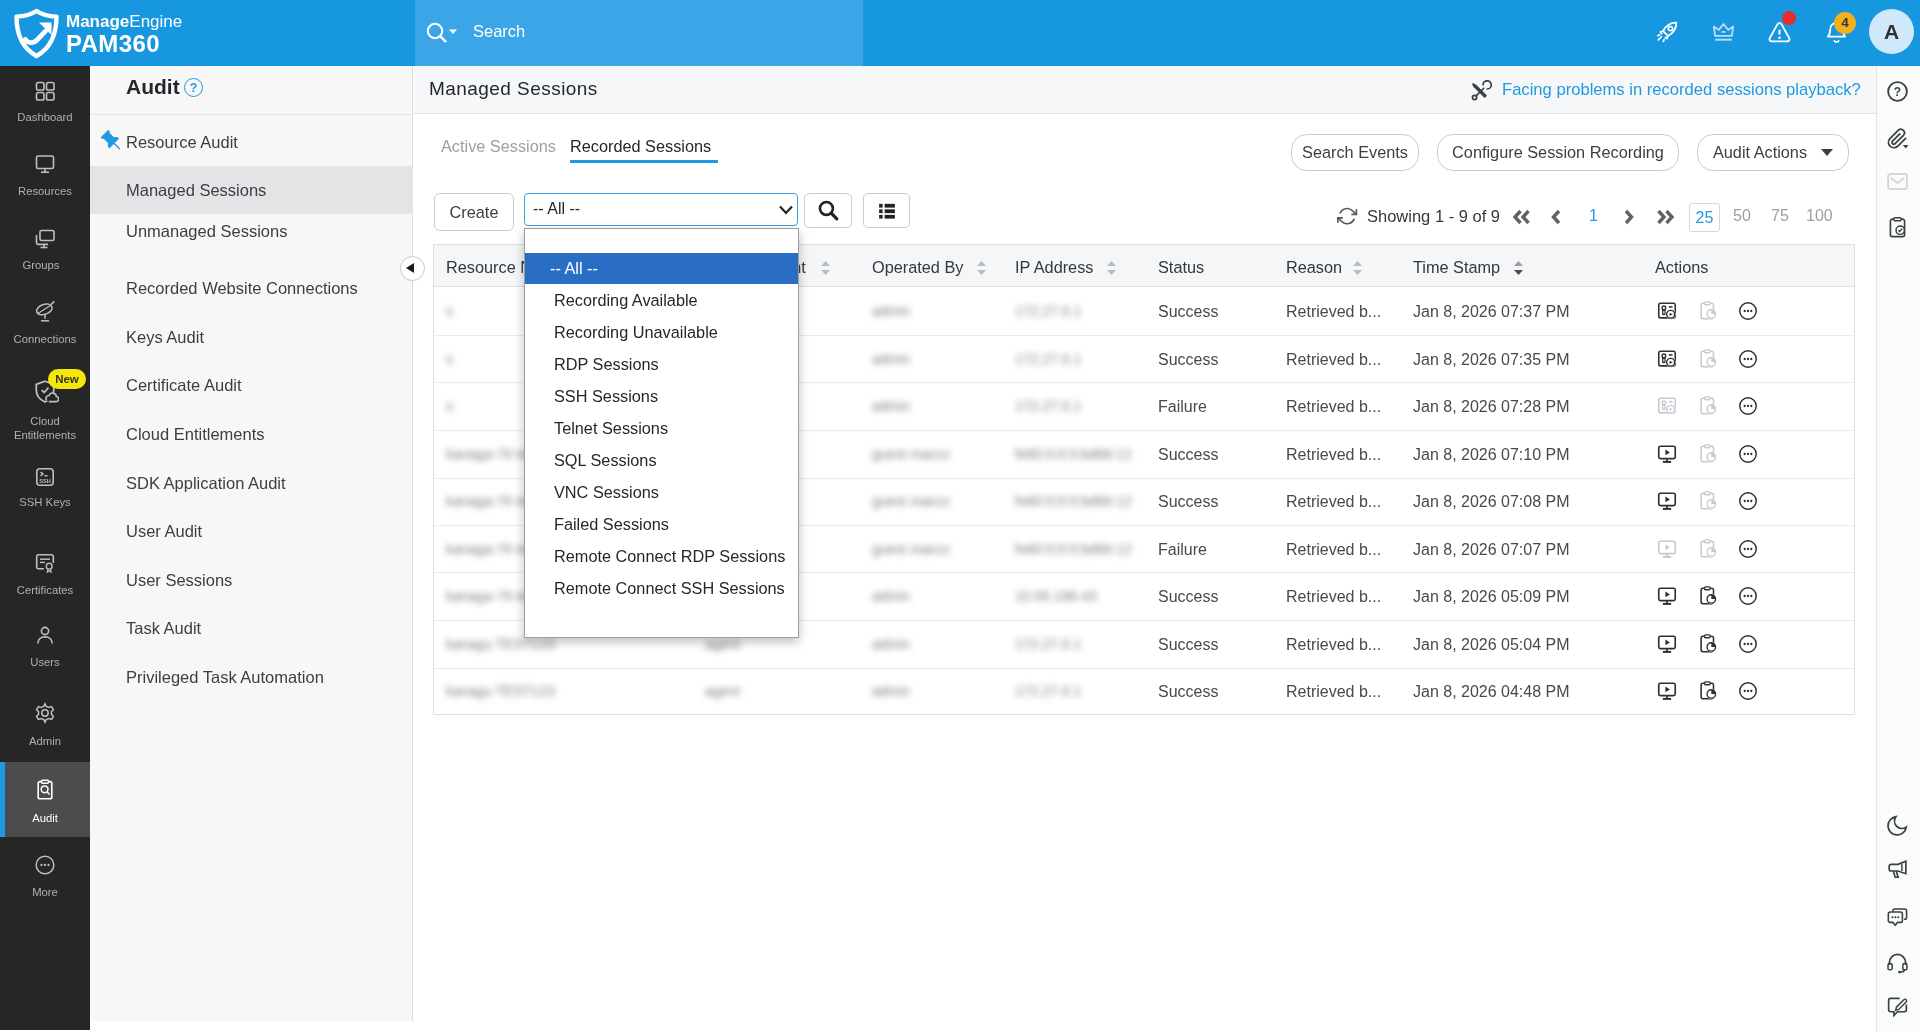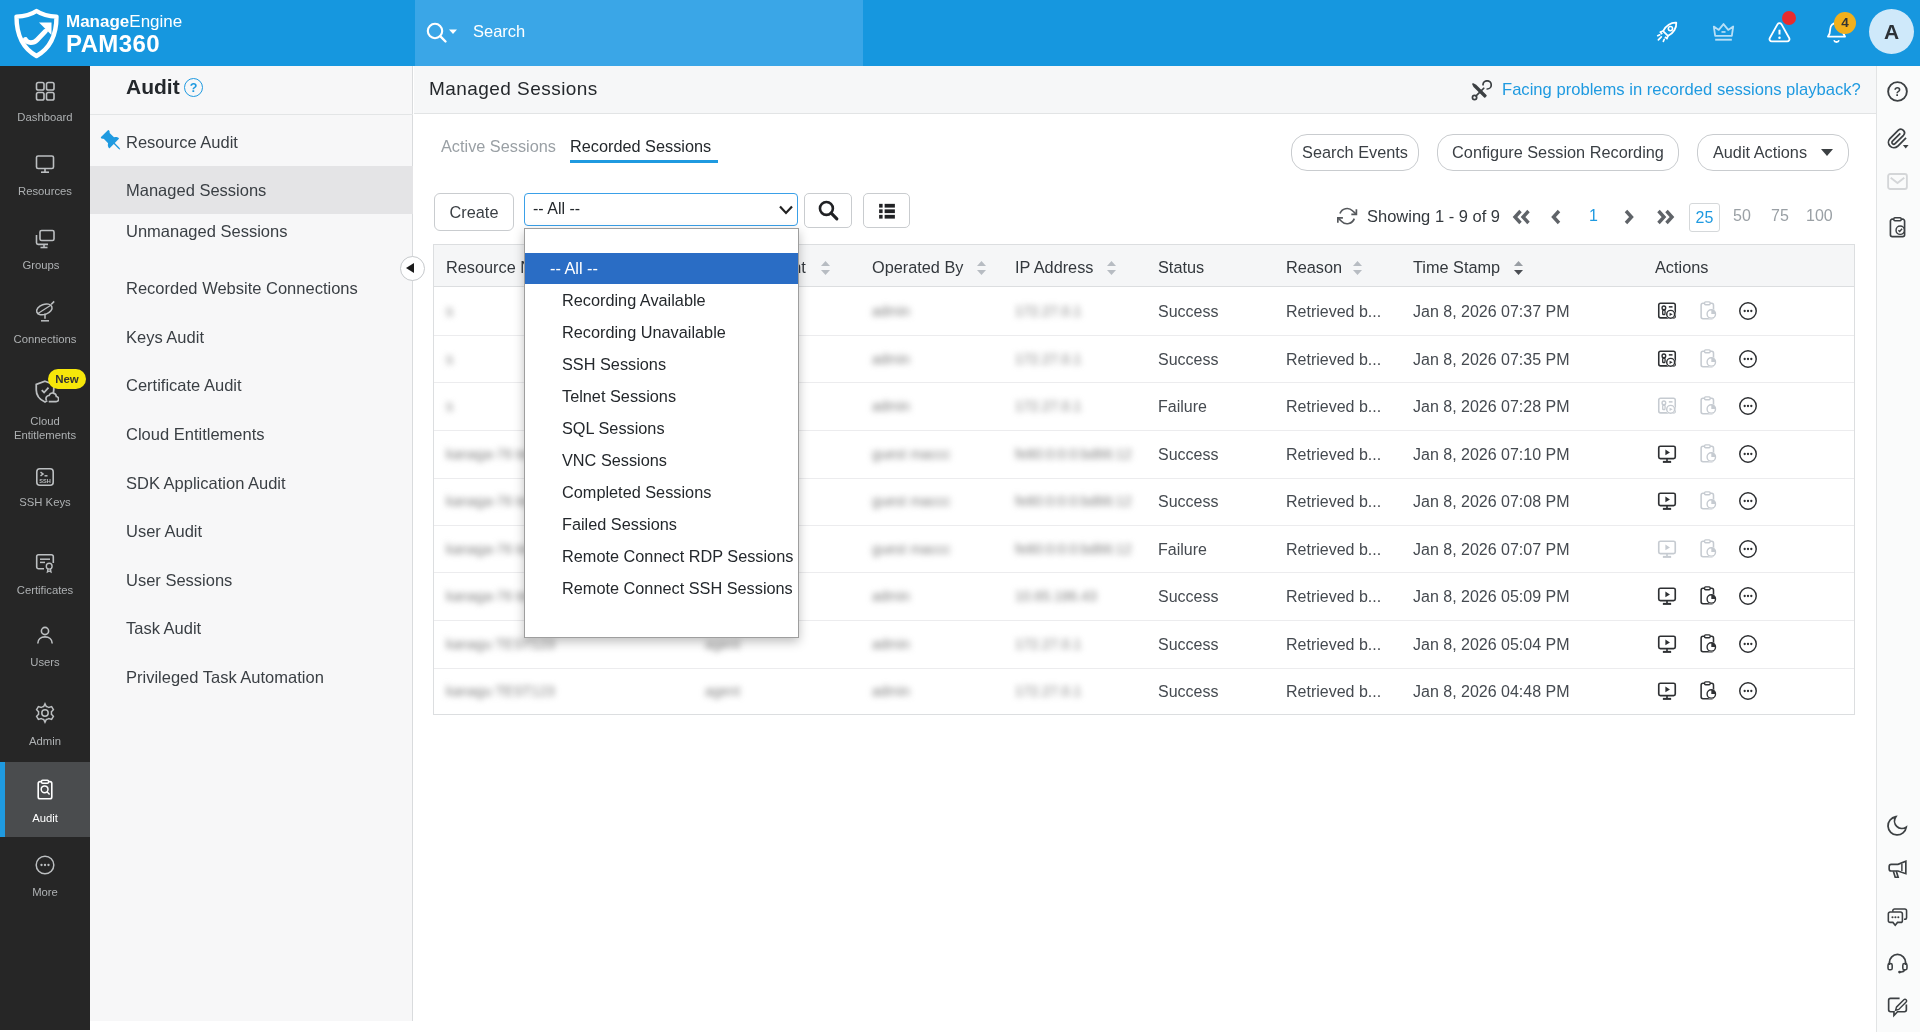--- a/index.html
+++ b/index.html
@@ -1,21 +1,21 @@
 <!DOCTYPE html>
 <html><head><meta charset="utf-8"><title>PAM360</title><style>
 *{margin:0;padding:0;box-sizing:border-box}
 body{width:1920px;height:1032px;position:relative;background:#fff;font-family:"Liberation Sans",sans-serif;overflow:hidden}
 .abs{position:absolute}
 .sub-item{position:absolute;left:126px;font-size:16.5px;color:#3a3f44}
 .btn{position:absolute;background:#fff;border:1px solid #c9cccf;border-radius:16px;font-size:16.3px;color:#3a3f44;display:flex;align-items:center;justify-content:center}
 .hdr-cell{position:absolute;font-size:16.3px;color:#33383d;white-space:nowrap}
 .cell{position:absolute;font-size:16px;color:#454a50;white-space:nowrap}
 .blur{position:absolute;font-size:14px;color:#7f7f7f;filter:blur(3px);white-space:nowrap}
-.opt{height:32px;line-height:32px;padding-left:37px;font-size:16.3px;color:#24282c;white-space:nowrap}
+.opt{height:32px;line-height:32px;padding-left:29px;font-size:16.3px;color:#24282c;white-space:nowrap}
 </style></head><body>
 <div class="abs" style="left:0;top:0;width:1920px;height:66px;background:#1697df"></div>
 <div class="abs" style="left:415px;top:0;width:448px;height:66px;background:#3aa6e7"></div>
 <svg class="abs" style="left:13px;top:8px" width="47" height="51" viewBox="0 0 47 51">
 <path d="M23.5 3 C28 6 35.5 8.3 43.5 8.6 C43.5 22 40 39 23.5 48 C7 39 3.5 22 3.5 8.6 C11.5 8.3 19 6 23.5 3 Z" stroke="#fff" stroke-width="4.4" fill="none" stroke-linejoin="round"></path>
 <path d="M12.5 31.5 C14.5 35.5 20.5 35.5 24 32 L32.5 23.2" stroke="#fff" stroke-width="4.8" fill="none" stroke-linecap="round"></path>
 <path d="M26 14.5 H38.5 V27 Z" fill="#fff"></path>
 </svg>
 <div class="abs" style="left:66px;top:12px;font-size:17px;color:#fff"><b>Manage</b>Engine</div>
 <div class="abs" style="left:66px;top:29.5px;font-size:24px;font-weight:bold;color:#fff;letter-spacing:0.4px">PAM360</div>
@@ -545,20 +545,20 @@
     </svg></div>
 <div class="abs" style="left:1885px;top:994px"><svg width="25" height="25" viewBox="0 0 24 24" fill="none" style="">
       <path d="M20.5 10 V15.2 a1.8 1.8 0 0 1 -1.8 1.8 H12 l-3.4 3.6 V17 H5.3 a1.8 1.8 0 0 1 -1.8 -1.8 V6 a1.8 1.8 0 0 1 1.8 -1.8 H14" stroke="#3c4043" stroke-width="1.6"></path>
       <path d="M11 12.6 l7.1 -7.1 a1.55 1.55 0 0 1 2.2 2.2 L13.2 14.8 l-3 0.8 Z" stroke="#3c4043" stroke-width="1.4"></path>
     </svg></div>
 <div class="abs" style="left:524px;top:228px;width:275px;height:410px;background:#fff;border:1px solid #9e9e9e;box-shadow:0 4px 10px rgba(0,0,0,0.25);z-index:50">
 <div style="height:24px"></div>
 <div style="height:31px;line-height:31px;background:#2a6dc5;color:#fff;padding-left:25px;font-size:16.3px">-- All --</div>
 <div class="opt">Recording Available</div>
 <div class="opt">Recording Unavailable</div>
+<div class="opt">RDP Sessions</div>
 <div class="opt">SSH Sessions</div>
 <div class="opt">Telnet Sessions</div>
 <div class="opt">SQL Sessions</div>
 <div class="opt">VNC Sessions</div>
-<div class="opt">Completed Sessions</div>
 <div class="opt">Failed Sessions</div>
 <div class="opt">Remote Connect RDP Sessions</div>
 <div class="opt">Remote Connect SSH Sessions</div>
 </div>
 </body></html>

